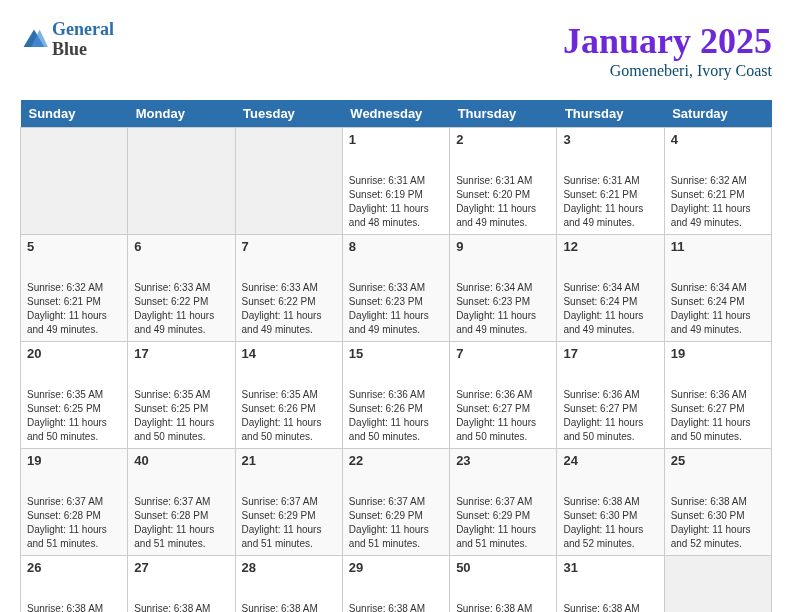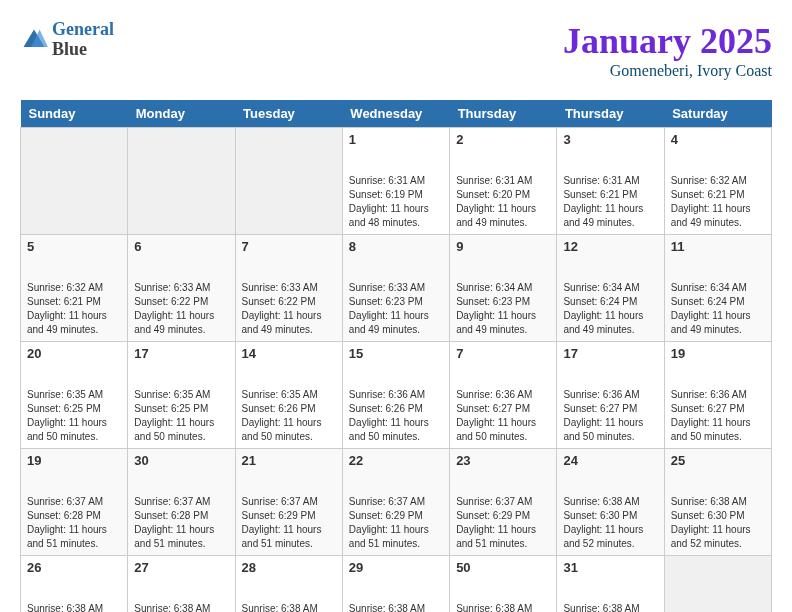--- a/index.html
+++ b/index.html
@@ -259,21 +259,21 @@
       </tr>
       <tr>
         <td>
           <span class="day-num">19</span>
           <div class="day-info" style="white-space: pre-line;">Sunrise: 6:37 AM
 Sunset: 6:28 PM
 Daylight: 11 hours
 and 51 minutes.</div>
         </td>
         <td>
-          <span class="day-num">30</span>
+          <span class="day-num">40</span>
           <div class="day-info" style="white-space: pre-line;">Sunrise: 6:37 AM
 Sunset: 6:28 PM
 Daylight: 11 hours
 and 51 minutes.</div>
         </td>
         <td>
           <span class="day-num">21</span>
           <div class="day-info" style="white-space: pre-line;">Sunrise: 6:37 AM
 Sunset: 6:29 PM
 Daylight: 11 hours

